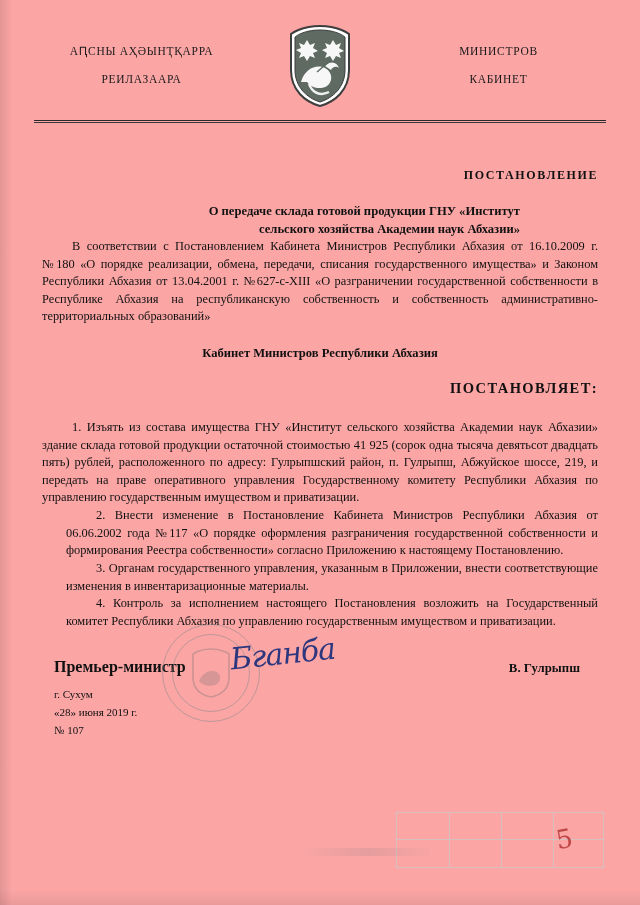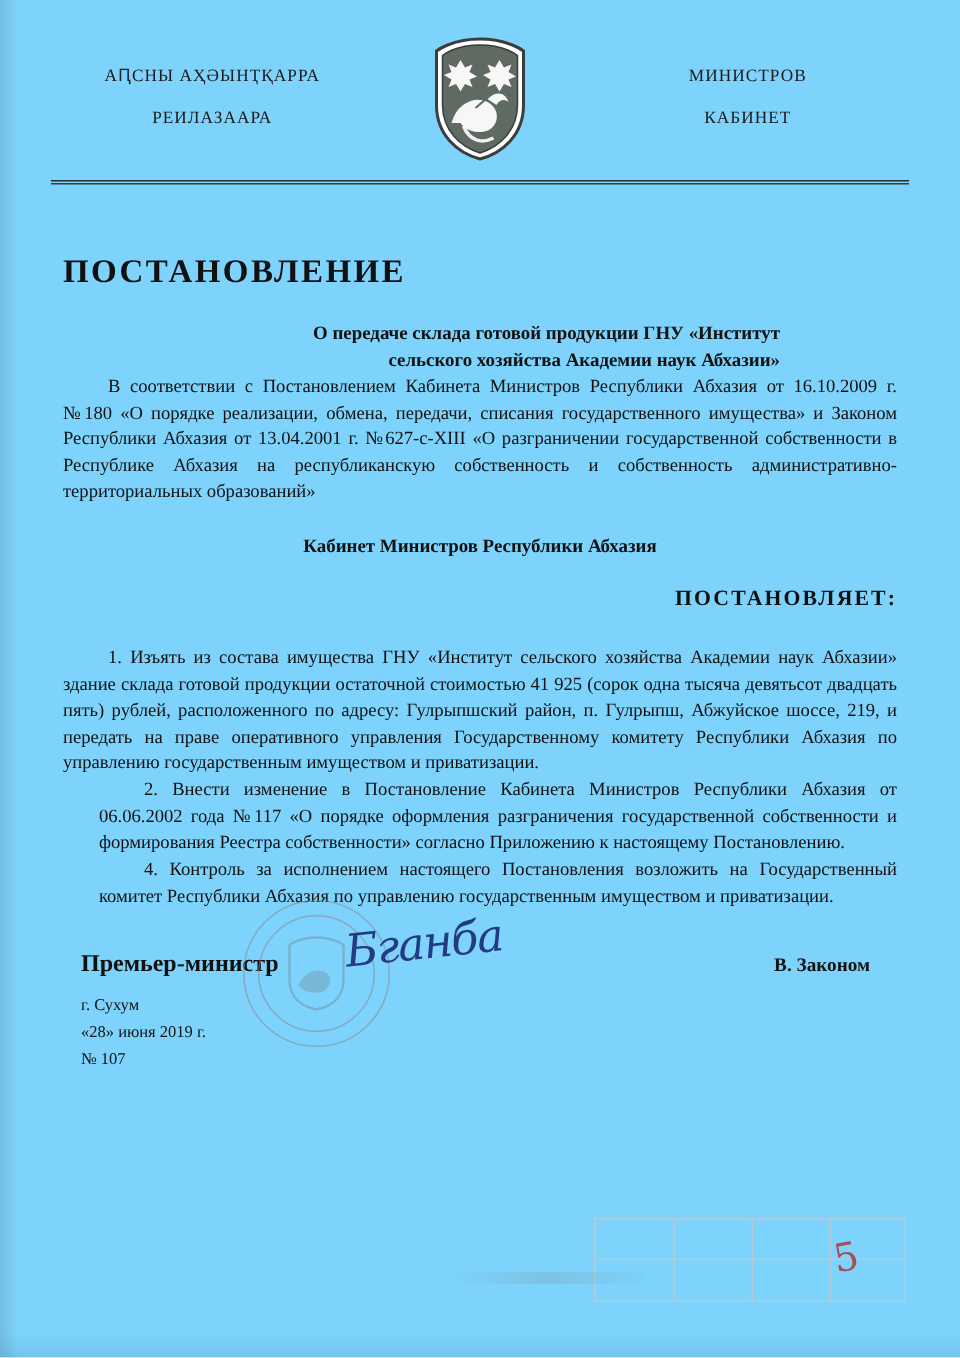--- a/index.html
+++ b/index.html
@@ -12,21 +12,21 @@
     height: 905px;
     font-family: "Liberation Serif", serif;
     color: #111;
     position: relative;
     overflow: hidden;
   }
   .page {
     position: relative;
     width: 640px;
     height: 905px;
-    background: #7dd3fc;
+    background: #fca5a5;
   }
 
   
   .header {
     display: flex;
     align-items: center;
     justify-content: space-between;
     padding: 22px 34px 0 34px;
     box-sizing: border-box;
   }
@@ -62,22 +62,22 @@
     height: 2.5px;
     box-sizing: border-box;
   }
 
   
   .content {
     padding: 0 42px;
     box-sizing: border-box;
   }
   h1.doc-title {
-    text-align: left;
-    font-size: 22px;
+    text-align: right;
+    font-size: 12px;
     font-weight: bold;
     letter-spacing: 1.6px;
     margin: 45px 0 0 0;
   }
   .subtitle {
     text-align: right;
     font-size: 12.6px;
     font-weight: bold;
     line-height: 1.45;
     margin: 19px auto 0 auto;
@@ -290,36 +290,37 @@
 
     <p class="body-par preamble">В соответствии с Постановлением Кабинета Министров Республики Абхазия от 16.10.2009 г. №180 «О порядке реализации, обмена, передачи, списания государственного имущества» и Законом Республики Абхазия от 13.04.2001 г. №627-с-XIII  «О разграничении государственной собственности в Республике Абхазия на республиканскую собственность и собственность административно-территориальных образований»</p>
 
     <p class="org-line">Кабинет Министров Республики Абхазия</p>
 
     <p class="resolves">ПОСТАНОВЛЯЕТ:</p>
 
     <div class="clauses">
       <p class="body-par">1. Изъять из состава имущества ГНУ «Институт сельского хозяйства Академии наук Абхазии»  здание склада готовой продукции остаточной стоимостью 41 925 (сорок одна тысяча девятьсот двадцать пять) рублей, расположенного по адресу: Гулрыпшский район, п. Гулрыпш, Абжуйское шоссе, 219, и передать на праве оперативного управления Государственному комитету Республики Абхазия по управлению государственным имуществом и приватизации.</p>
       <p class="body-par">2. Внести  изменение в Постановление Кабинета Министров Республики Абхазия от 06.06.2002 года №117 «О порядке оформления разграничения государственной собственности и формирования Реестра собственности» согласно Приложению к настоящему  Постановлению.</p>
+      <p class="body-par">3. Органам государственного управления, указанным в Приложении, внести соответствующие изменения в инвентаризационные материалы.</p>
       <p class="body-par">4. Контроль за исполнением настоящего Постановления возложить на  Государственный  комитет  Республики  Абхазия  по  управлению государственным имуществом и приватизации.</p>
     </div>
 
     <div class="sign-row">
       <span class="sign-title">Премьер-министр</span>
 
       <div class="stamp">
         <svg class="stamp-inner" viewBox="0 0 44 52">
           <path d="M22 2 C34 2 40 7 40 7 L40 30 C40 42 32 48 22 50 C12 48 4 42 4 30 L4 7 C4 7 10 2 22 2 Z" fill="none" stroke="#6d6d6d" stroke-width="1.6"></path>
           <path d="M10 34 C14 24 24 22 29 26 C33 30 31 36 26 38 C20 40 13 38 10 34 Z" fill="#6d6d6d" opacity="0.8"></path>
         </svg>
       </div>
 
       <span class="signature">Бганба</span>
 
-      <span class="sign-name">В. Законом</span>
+      <span class="sign-name">В. Гулрыпш</span>
     </div>
 
     <div class="meta">
       <div>г. Сухум</div>
       <div>«28» июня 2019 г.</div>
       <div>№ 107</div>
     </div>
 
   </div>
 

